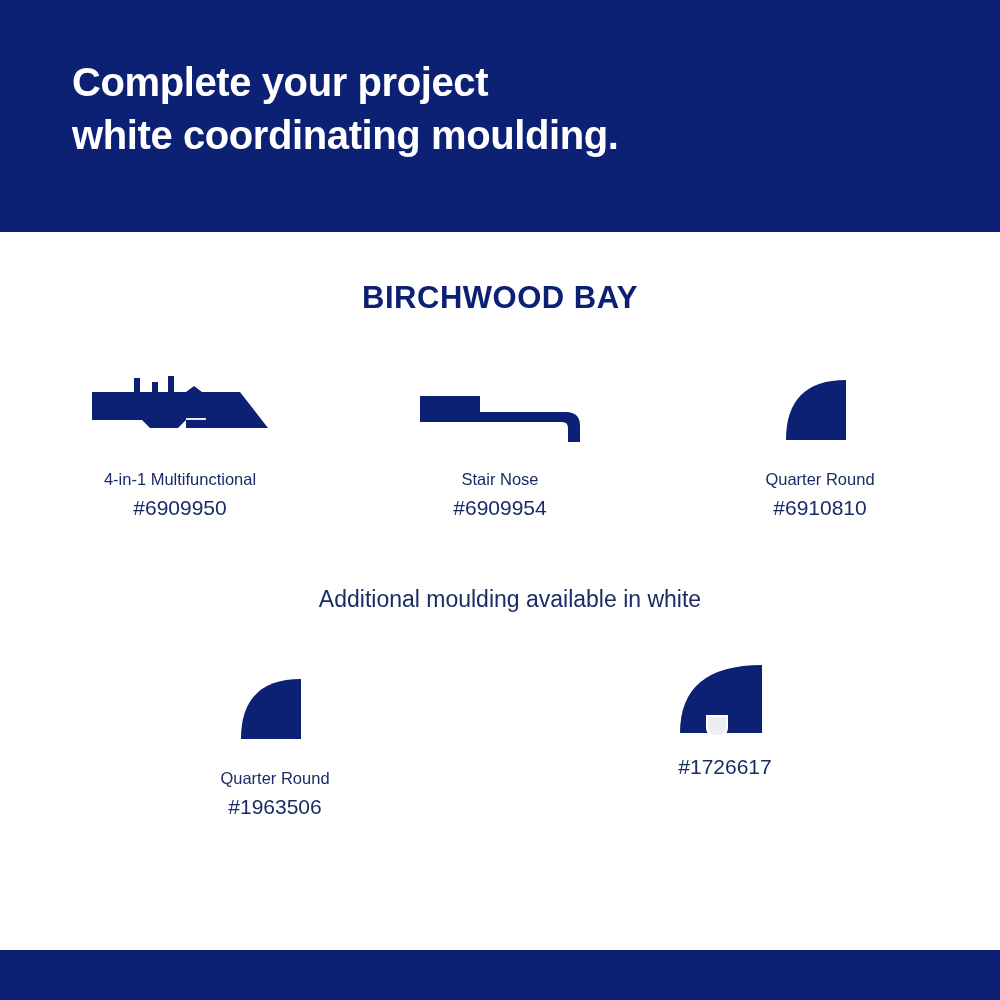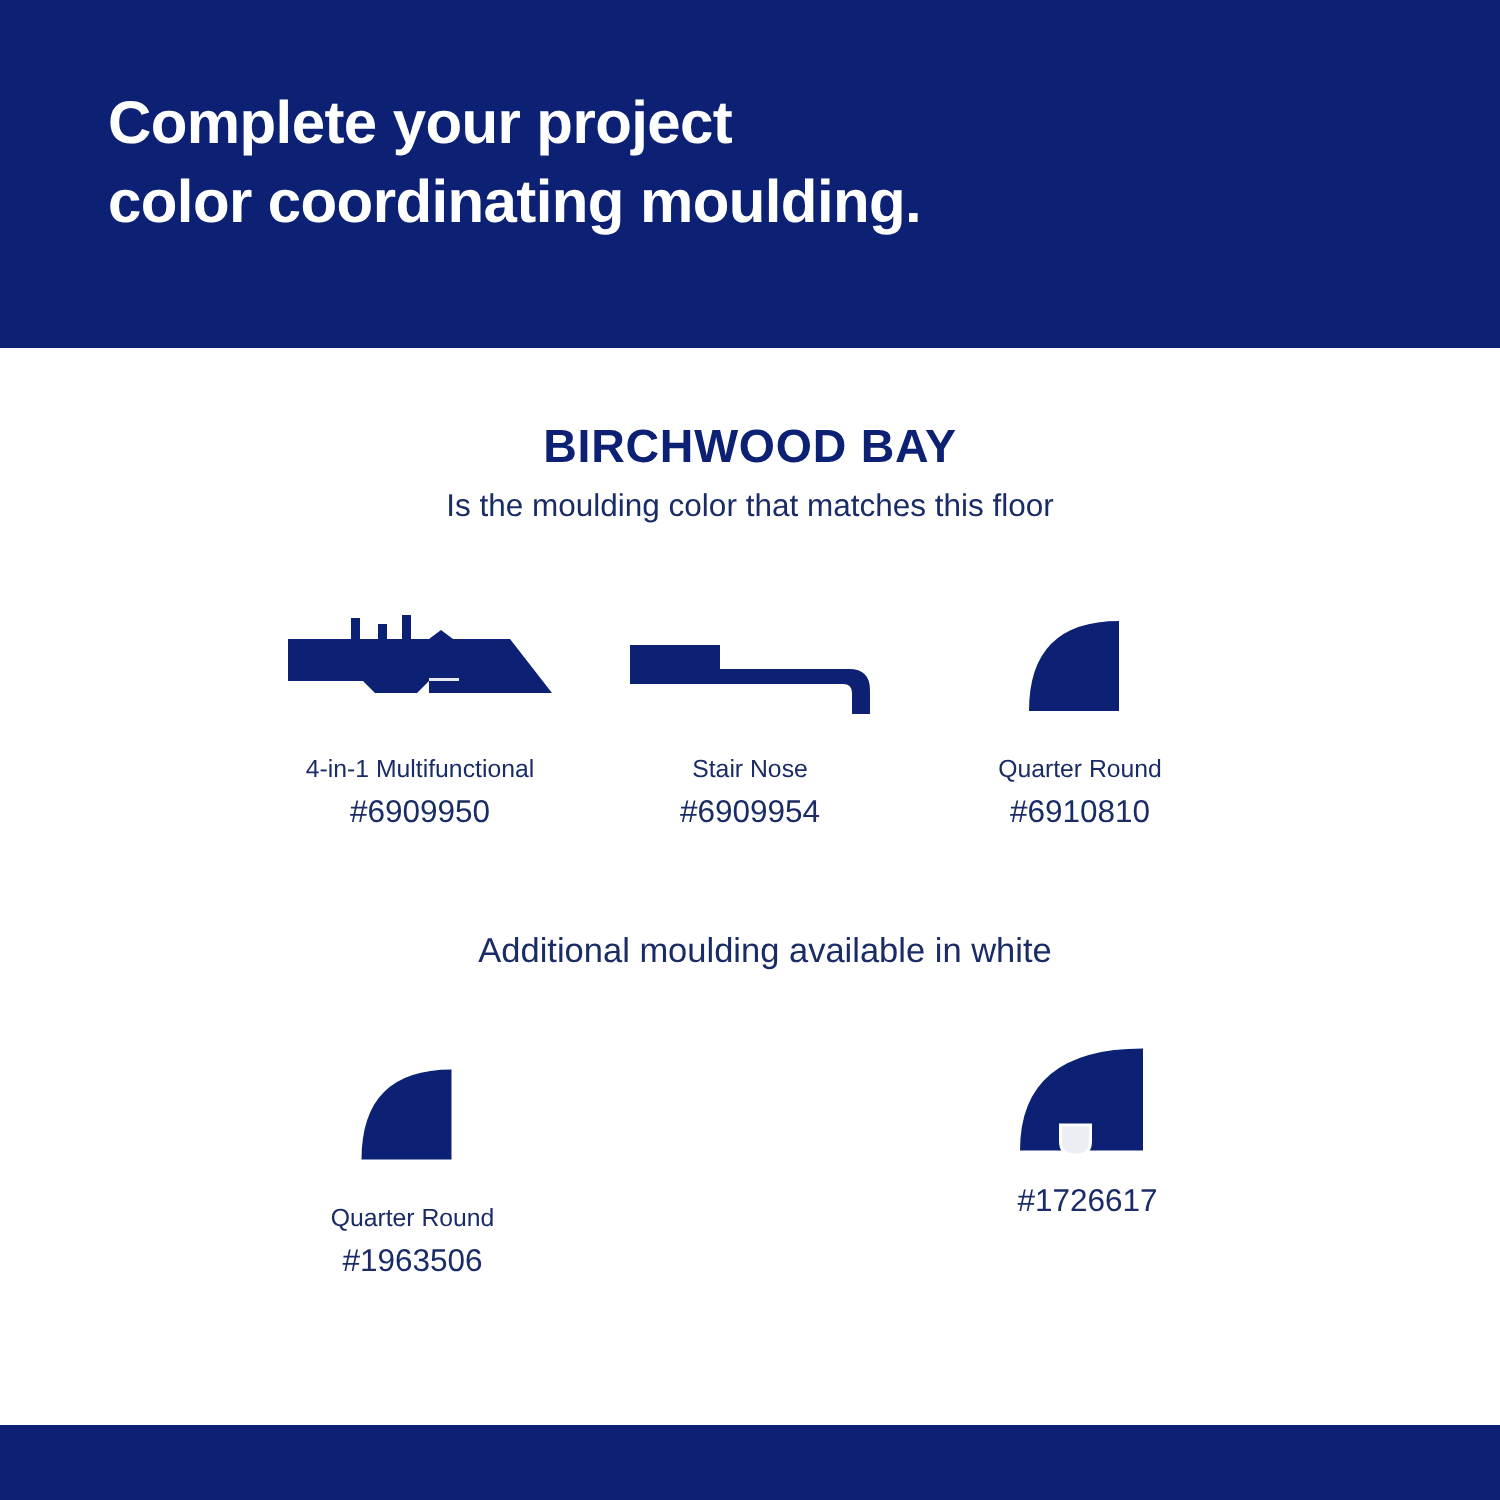--- a/index.html
+++ b/index.html
@@ -68,20 +68,21 @@
     font-weight: normal;
     margin-top: 10px;
   }
   .row {
     display: flex;
     justify-content: center;
     align-items: flex-start;
   }
   .row-1 {
     margin-top: 46px;
+    gap: 100px;
   }
   .row-2 {
     margin-top: 48px;
     gap: 230px;
   }
   .item {
     width: 220px;
     display: flex;
     flex-direction: column;
     align-items: center;
@@ -123,28 +124,27 @@
   }
 </style>
 </head>
 <body>
 
 <div class="page">
 
   <div class="header-band">
     <div class="header-inner">
       <div class="headline">Complete your project</div>
-      <div class="headline">color coordinating moulding.</div>
+      <div class="headline">white coordinating moulding.</div>
     </div>
   </div>
 
   <div class="body-wrap">
 
     <div class="color-title">BIRCHWOOD BAY</div>
-    <div class="color-sub">Is the moulding color that matches this floor</div>
 
     <div class="row row-1">
 
       <div class="item">
         <div class="art">
           <svg width="180" height="80" viewBox="0 0 180 80" aria-hidden="true">
             <path fill="#0c2074" d="M2 20 H96 L104 14 L112 20 H150 L178 56 H120 L112 48 H96 L88 56 H60 L52 48 H2 Z"></path>
             <rect x="44" y="6" width="6" height="16" fill="#0c2074"></rect>
             <rect x="62" y="10" width="6" height="12" fill="#0c2074"></rect>
             <rect x="78" y="4" width="6" height="18" fill="#0c2074"></rect>

